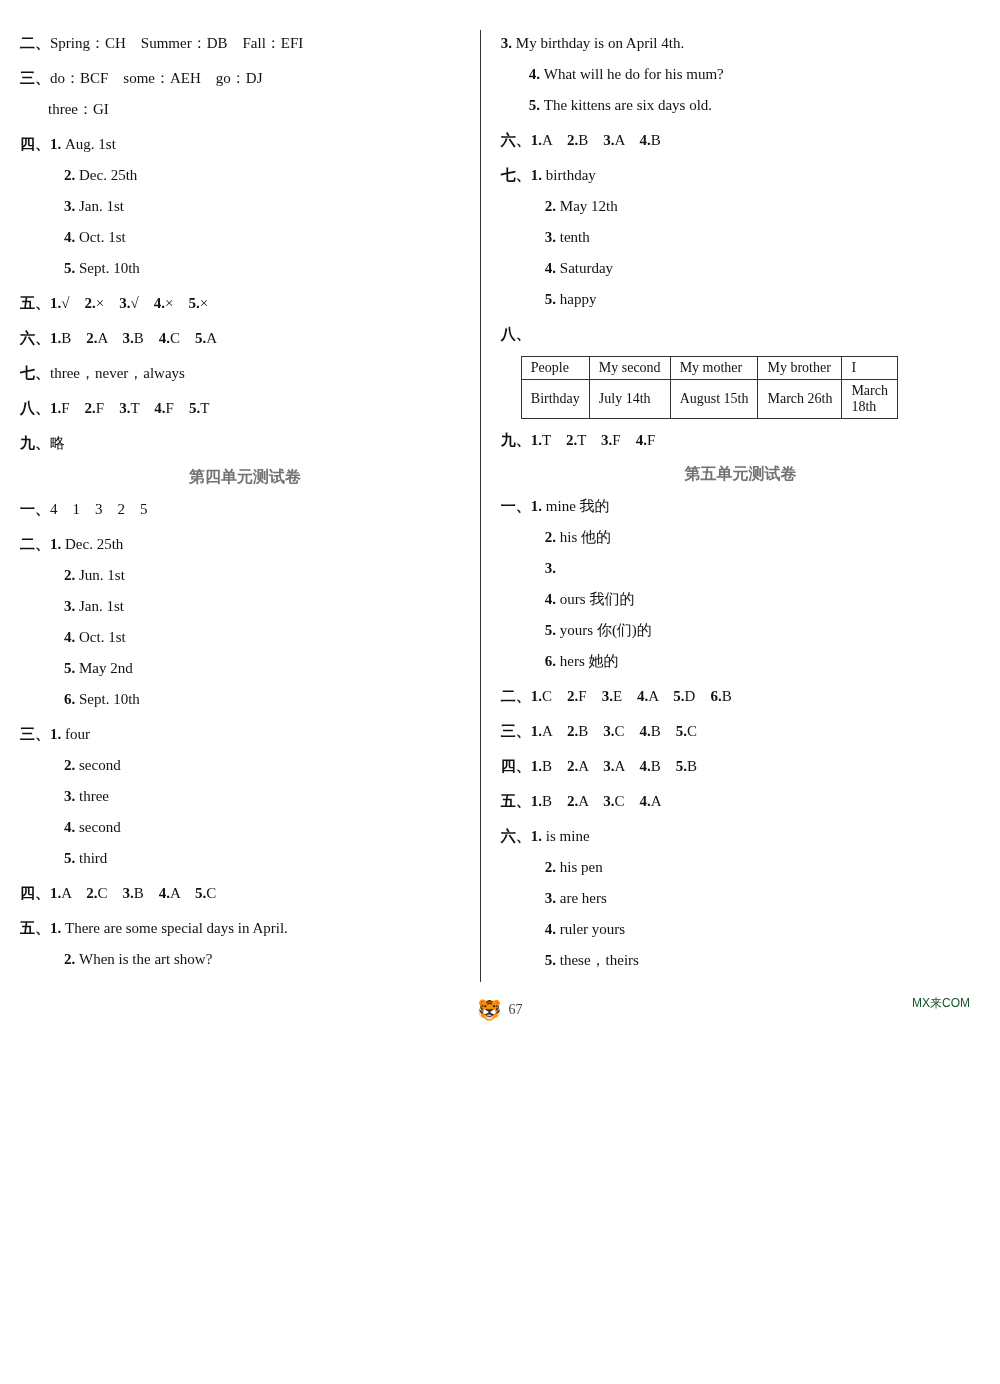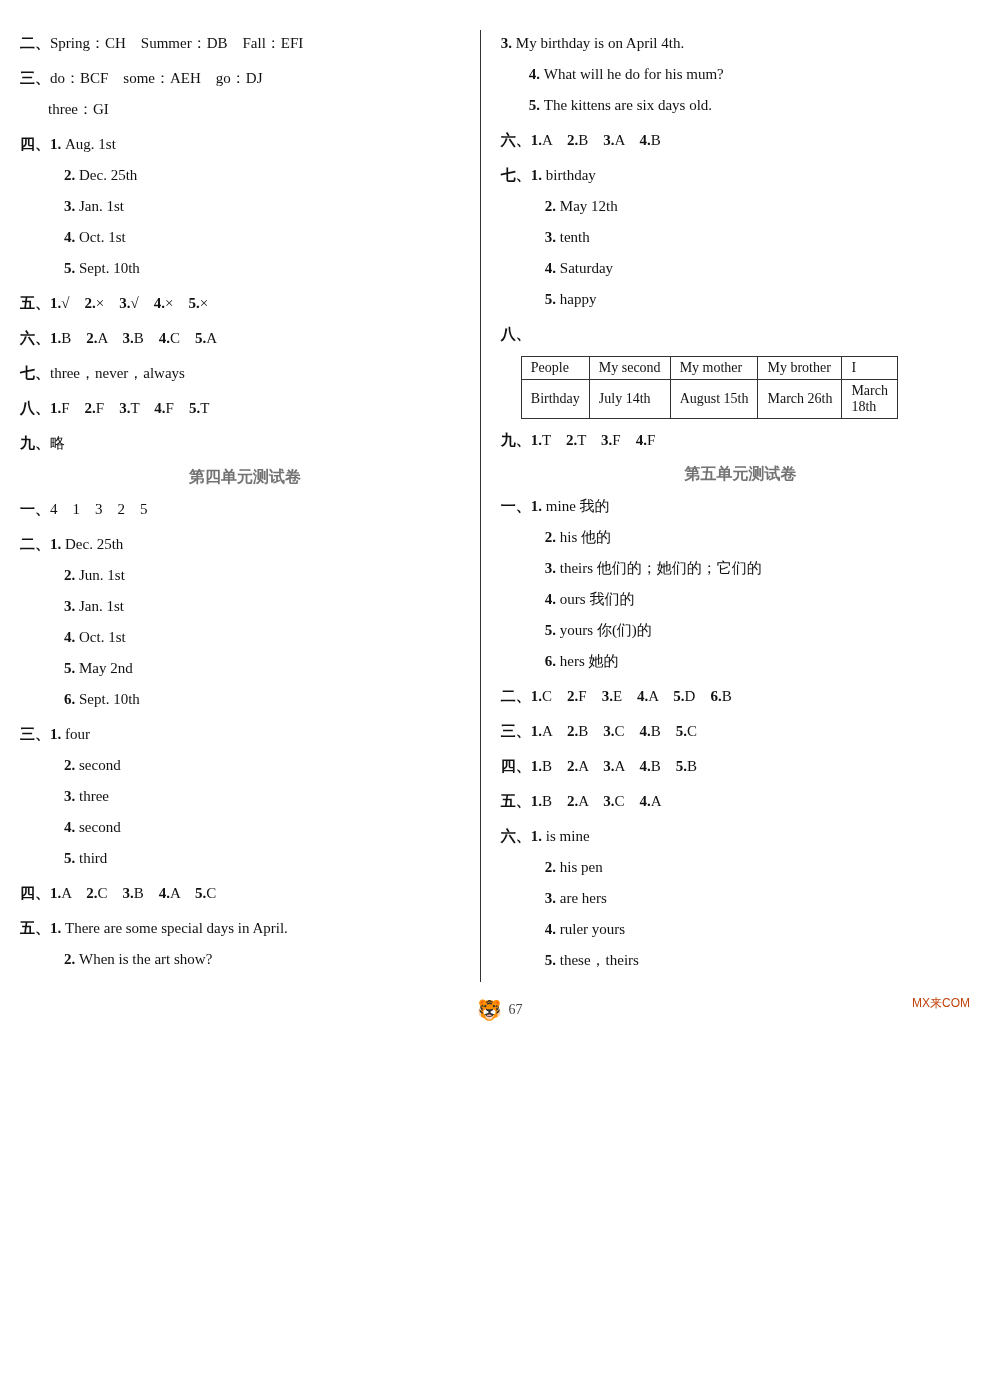--- a/index.html
+++ b/index.html
@@ -386,21 +386,20 @@
           <span class="bold">一、</span>
           <span class="bold">1.</span>
           <span>&nbsp;mine 我的</span>
         </div>
         <div class="section-line indent2">
           <span class="bold">2.</span>
           <span>&nbsp;his 他的</span>
         </div>
         <div class="section-line indent2">
           <span class="bold">3.</span>
-          <span>&nbsp;theirs 他们的；她们的；它们的</span>
         </div>
         <div class="section-line indent2">
           <span class="bold">4.</span>
           <span>&nbsp;ours 我们的</span>
         </div>
         <div class="section-line indent2">
           <span class="bold">5.</span>
           <span>&nbsp;yours 你(们)的</span>
         </div>
         <div class="section-line indent2">
@@ -499,15 +498,15 @@
 
     </div>
   </div>
 
   <div class="page-footer">
     <span style="color:#1565c0;font-size:20px;">🐯</span>
     <span>67</span>
   </div>
 
   <div class="watermark-right">
-    <span style="color:#c2410c;font-size:12px;font-family:Arial;">MX来COM</span>
+    <span style="color:#14532d;font-size:12px;font-family:Arial;">MX来COM</span>
   </div>
 </div>
 
 </body></html>

